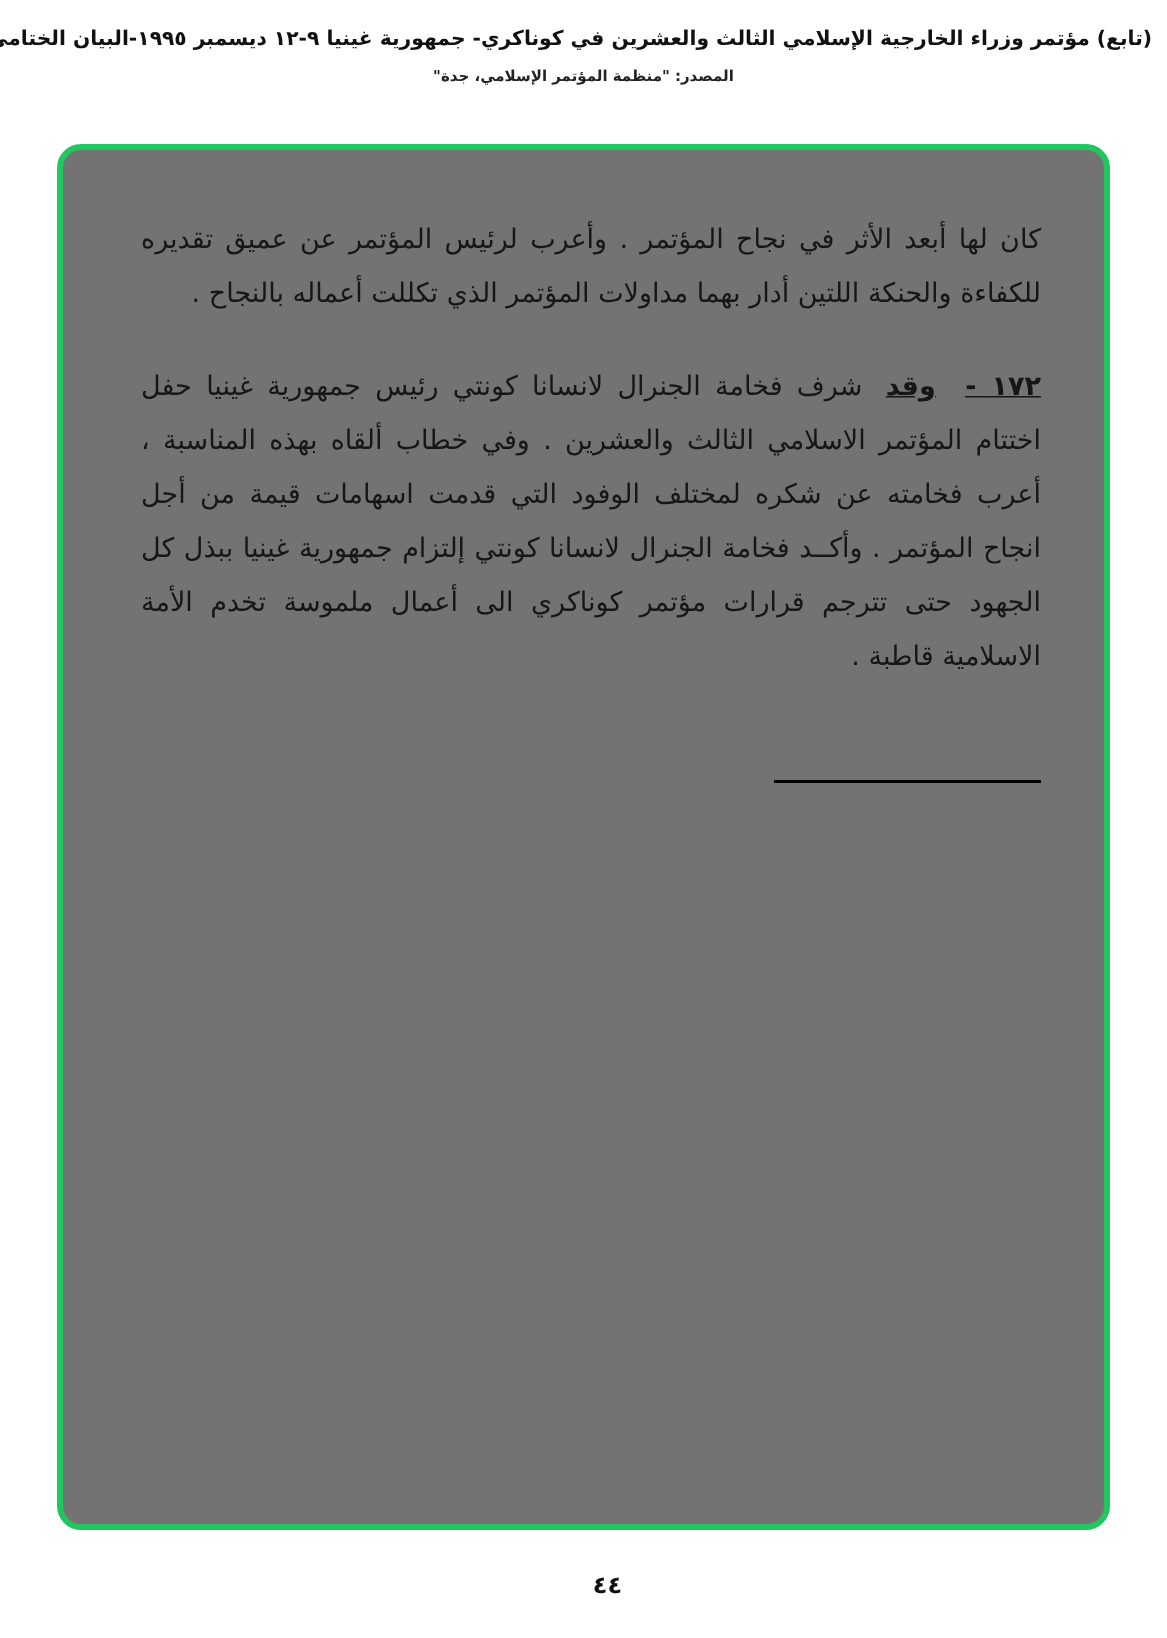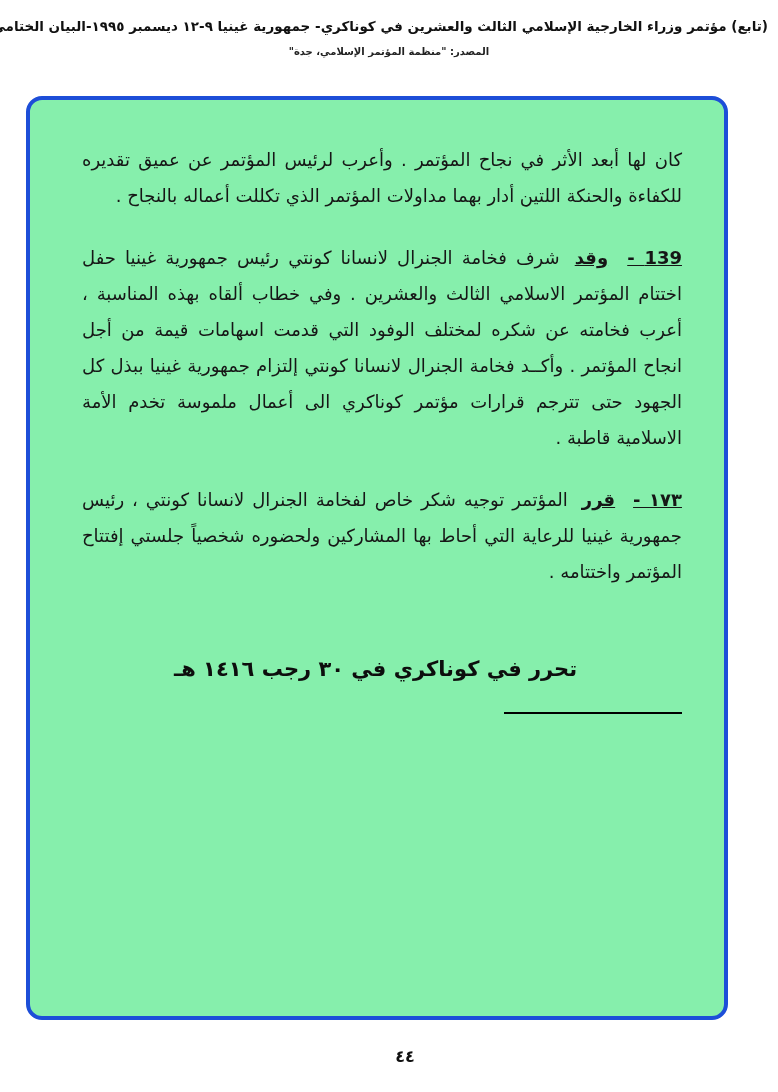--- a/index.html
+++ b/index.html
@@ -36,26 +36,26 @@
     margin-top: 12px;
     font-size: 10px;
     font-weight: 700;
     color: #222222;
   }
 
   
   .green-frame {
     position: absolute;
     top: 96px;
-    left: 26px;
+    left: 38px;
     width: 694px;
     height: 916px;
-    border: 4px solid #1d4ed8;
+    border: 4px solid #22c55e;
     border-radius: 16px;
-    background: #86efac;
+    background: #737373;
   }
 
   
   .content {
     position: absolute;
     top: 42px;
     right: 42px;
     left: 52px;
     direction: rtl;
     text-align: justify;
@@ -118,33 +118,27 @@
   </div>
 
   <div class="green-frame">
     <div class="content">
 
       <p class="para">
         <span>كان لها أبعد الأثر في نجاح المؤتمر . وأعرب لرئيس المؤتمر عن عميق تقديره للكفاءة والحنكة اللتين أدار بهما مداولات المؤتمر الذي تكللت أعماله بالنجاح .</span>
       </p>
 
       <p class="para">
-        <span class="para-number">139 -</span>
+        <span class="para-number">١٧٢ -</span>
         <span class="para-lead">وقد</span>
         <span>شرف فخامة الجنرال لانسانا كونتي رئيس جمهورية غينيا حفل اختتام المؤتمر الاسلامي الثالث والعشرين . وفي خطاب ألقاه بهذه المناسبة ، أعرب فخامته عن شكره لمختلف الوفود التي قدمت اسهامات قيمة من أجل انجاح المؤتمر . وأكــد فخامة الجنرال لانسانا كونتي إلتزام جمهورية غينيا ببذل كل الجهود حتى تترجم قرارات مؤتمر كوناكري الى أعمال ملموسة تخدم الأمة الاسلامية قاطبة .</span>
       </p>
 
-      <p class="para">
-        <span class="para-number">١٧٣ -</span>
-        <span class="para-lead">قرر</span>
-        <span>المؤتمر توجيه شكر خاص لفخامة الجنرال لانسانا كونتي ، رئيس جمهورية غينيا للرعاية التي أحاط بها المشاركين ولحضوره شخصياً جلستي إفتتاح المؤتمر واختتامه .</span>
-      </p>
 
       <div class="closing">
-        <div class="closing-line">تحرر في كوناكري في ٣٠ رجب ١٤١٦ هـ</div>
       </div>
 
       <div class="signature-rule"></div>
 
     </div>
   </div>
 
   <div class="page-number">٤٤</div>
 
 </div>

